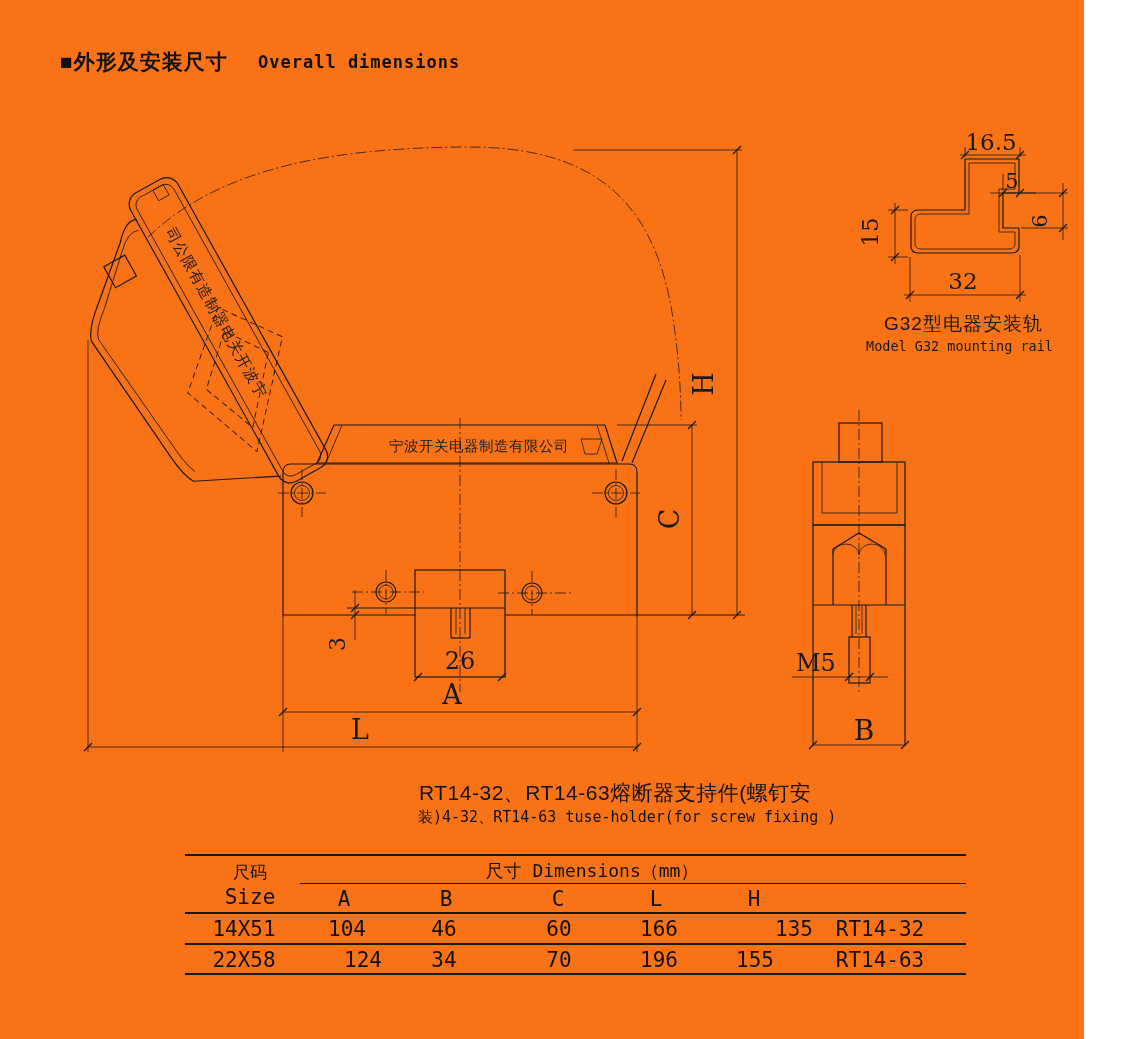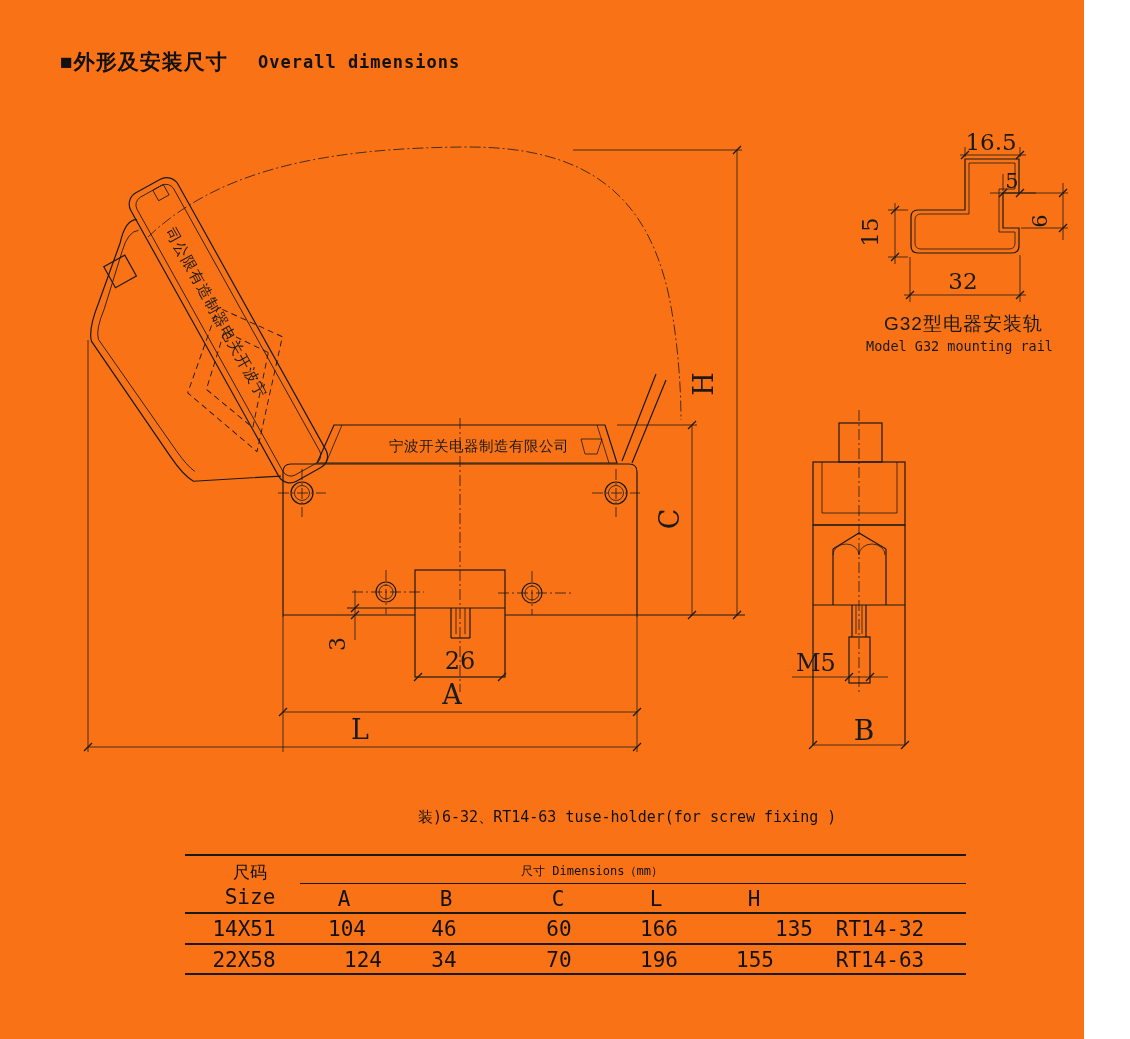--- a/index.html
+++ b/index.html
@@ -212,32 +212,33 @@
         <line class="thin" x1="904" y1="295" x2="1026" y2="295"></line>
         <line class="tick" x1="906" y1="299" x2="914" y2="291"></line>
         <line class="tick" x1="1016" y1="299" x2="1024" y2="291"></line>
         <text x="963" y="289" text-anchor="middle" font-size="23" class="dimtext">32</text>
       </g>
       <text x="884" y="330" font-size="19" letter-spacing="1" class="zh">G32型电器安装轨</text>
       <text x="866" y="351" font-size="13.5" class="mono" style="font-family:'DejaVu Sans Mono',monospace">Model G32 mounting rail</text>
     </g>
   </svg>
 
-  <div id="cap2" class="abs mono">装)6-32、RT14-63 tuse-holder(for screw fixing )</div>
+  <div id="cap1" class="abs zh">RT14-32、RT14-63熔断器支持件(螺钉安</div>
+  <div id="cap2" class="abs mono">装)4-32、RT14-63 tuse-holder(for screw fixing )</div>
 
   <div>
     <div class="tbl-line" style="left:185px;top:854px;width:781px;height:2px;"></div>
     <div class="tbl-line" style="left:300px;top:883px;width:666px;height:1px;"></div>
     <div class="tbl-line" style="left:185px;top:912px;width:781px;height:2px;"></div>
     <div class="tbl-line" style="left:185px;top:943px;width:781px;height:1.5px;"></div>
     <div class="tbl-line" style="left:185px;top:973px;width:781px;height:2px;"></div>
 
     <span class="tbl-txt zh" style="left:250px;top:872px;font-size:17px;">尺码</span>
     <span class="tbl-txt" style="left:250px;top:897px;">Size</span>
-    <span class="tbl-txt zh" style="left:592px;top:871px;font-size:12px;">尺寸 Dimensions（mm）</span>
+    <span class="tbl-txt zh" style="left:592px;top:871px;font-size:18px;">尺寸 Dimensions（mm）</span>
 
     <span class="tbl-txt" style="left:344px;top:899px;">A</span>
     <span class="tbl-txt" style="left:446px;top:899px;">B</span>
     <span class="tbl-txt" style="left:558px;top:899px;">C</span>
     <span class="tbl-txt" style="left:656px;top:899px;">L</span>
     <span class="tbl-txt" style="left:754px;top:899px;">H</span>
 
     <div>
       <span class="tbl-txt" style="left:244px;top:929px;">14X51</span>
       <span class="tbl-txt" style="left:347px;top:929px;">104</span>

